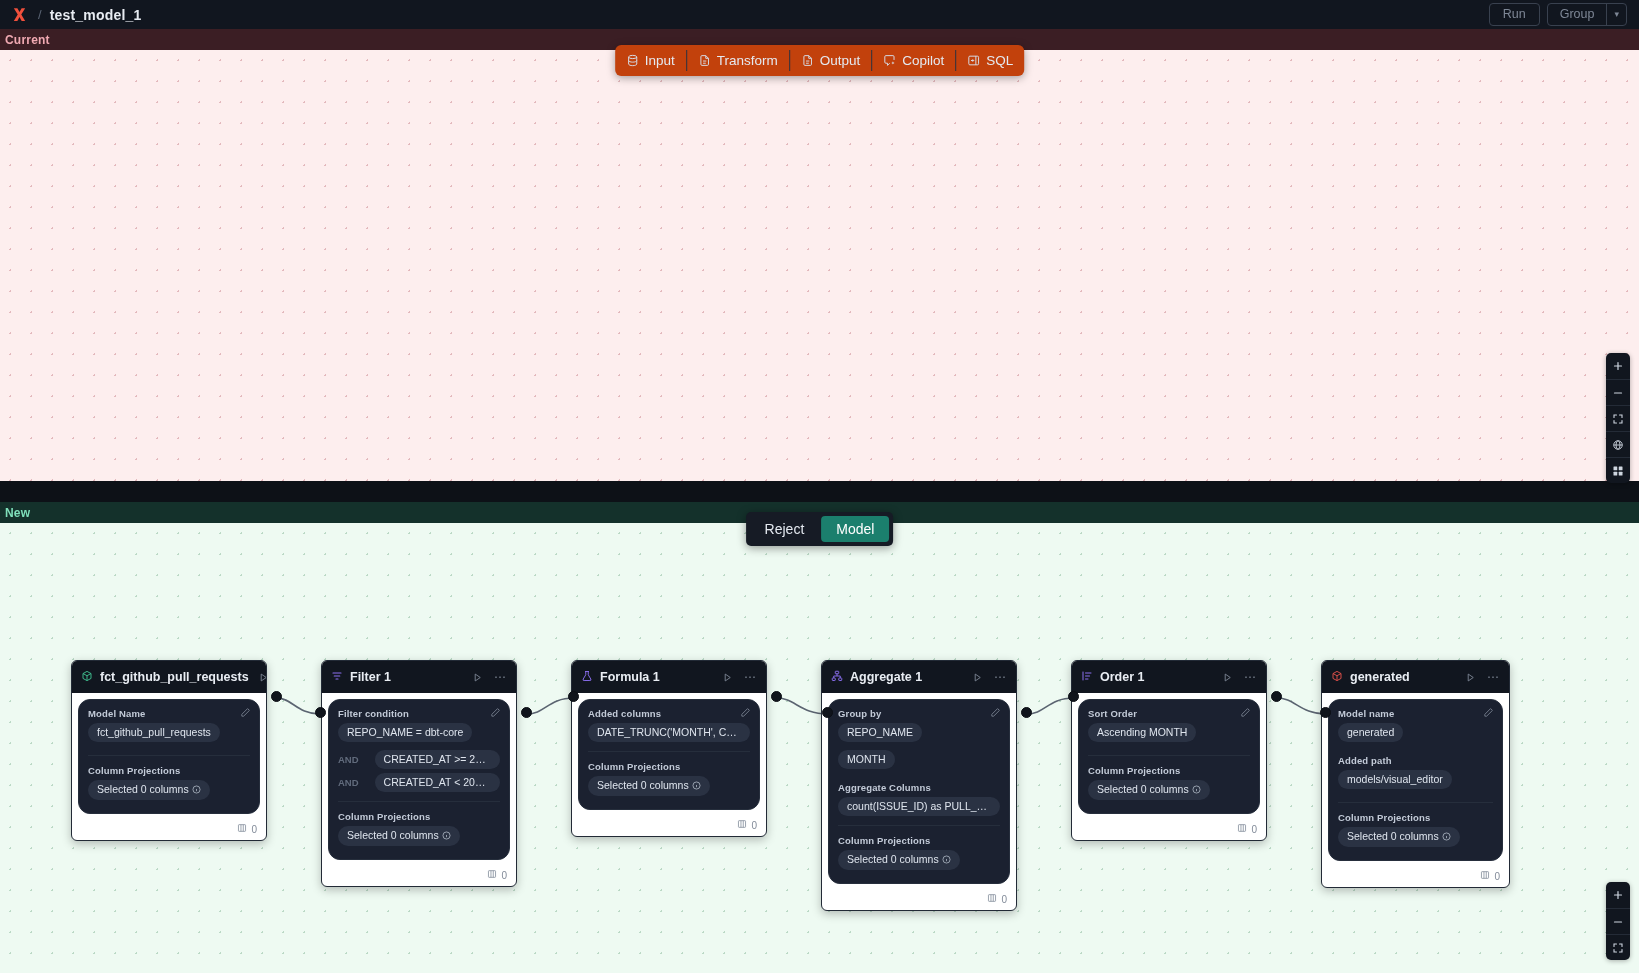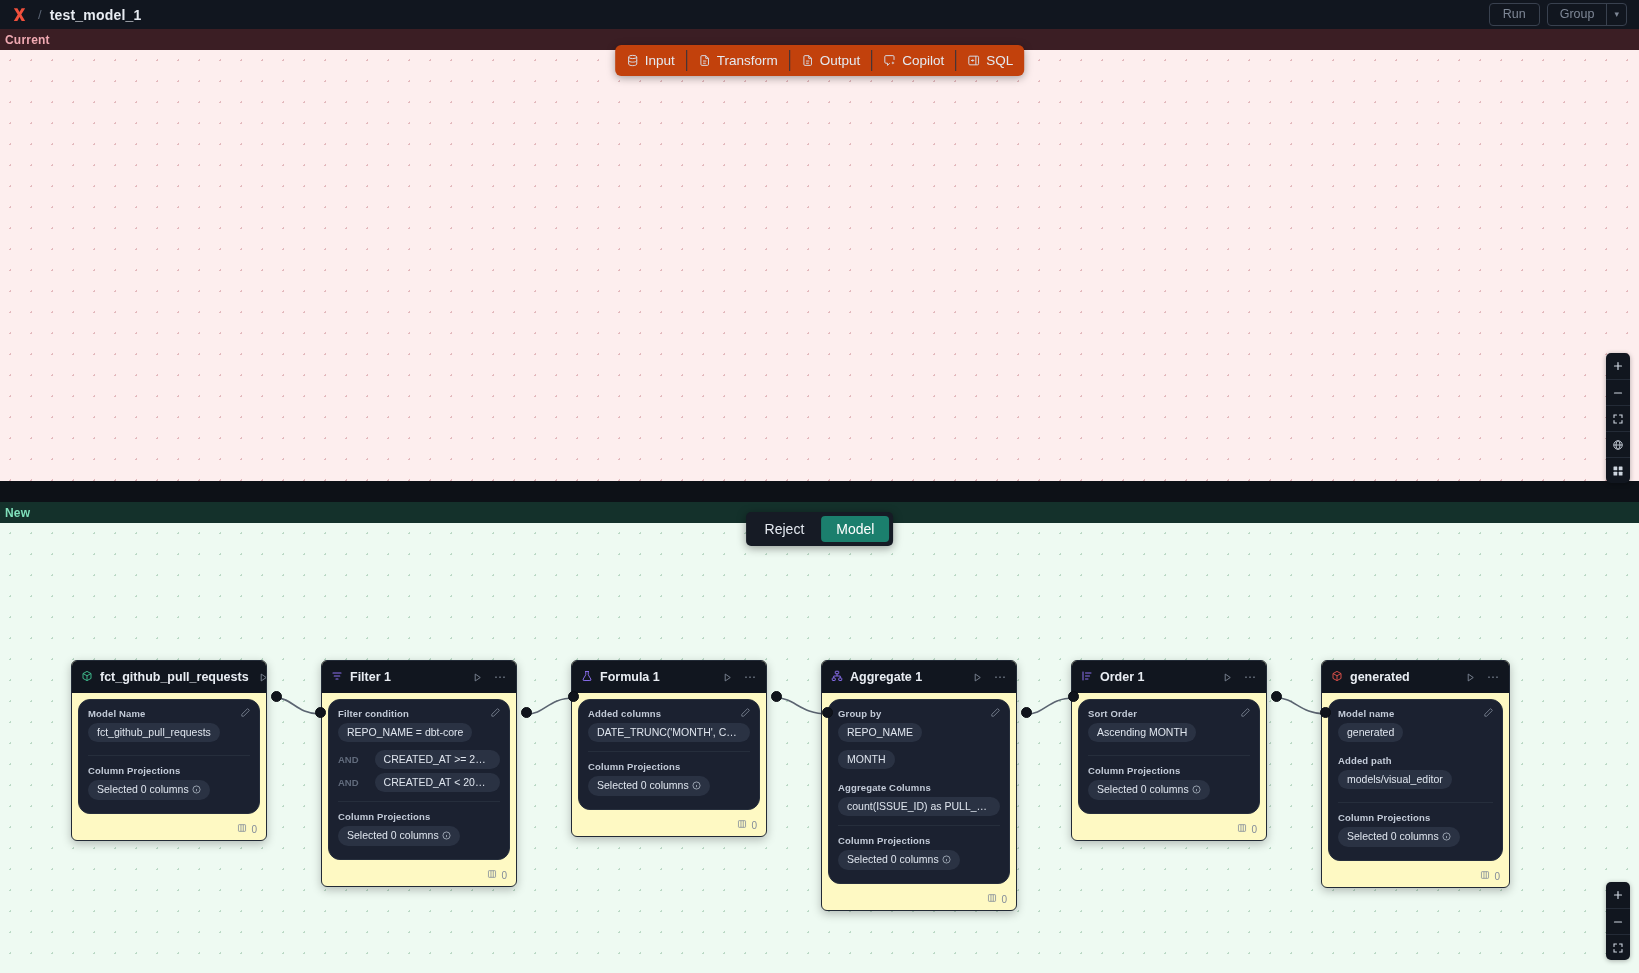--- a/index.html
+++ b/index.html
@@ -84,21 +84,21 @@
   .zoomstack.top { top: 353px; }
   .zoomstack.bottom { top: 882px; }
   .zbtn {
     height: 26px; display: flex; align-items: center; justify-content: center;
     color: #cfd6e0;
   }
   .zbtn + .zbtn { border-top: 1px solid #242b37; }
 
   
   .node {
-    position: absolute; background: #fef9c3; border-radius: 6px;
+    position: absolute; background: #ffffff; border-radius: 6px;
     border: 1px solid #222a36; z-index: 20; overflow: hidden;
     box-shadow: 0 3px 10px rgba(0,0,0,.25);
   }
   .node-head {
     display: flex; align-items: center; gap: 7px;
     padding: 7px 8px 7px 9px; background: #11161f;
   }
   .node-title { color: #e9edf3; font-size: 12.5px; font-weight: 600; flex: 1; white-space: nowrap; }
   .head-act { color: #7d8694; font-size: 12px; padding: 0 2px; display: inline-flex; align-items: center; }
   .node-body {

